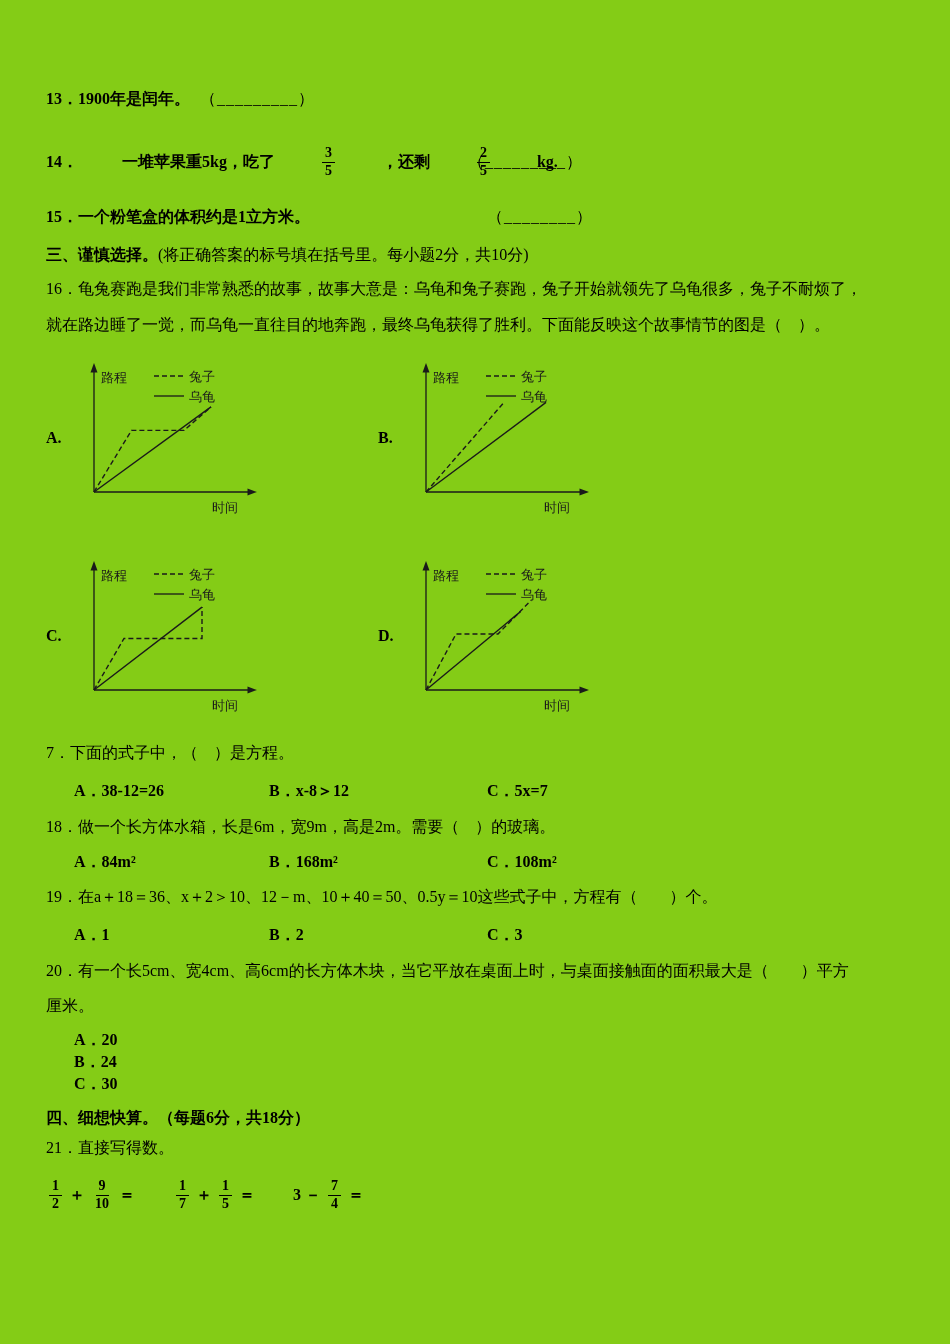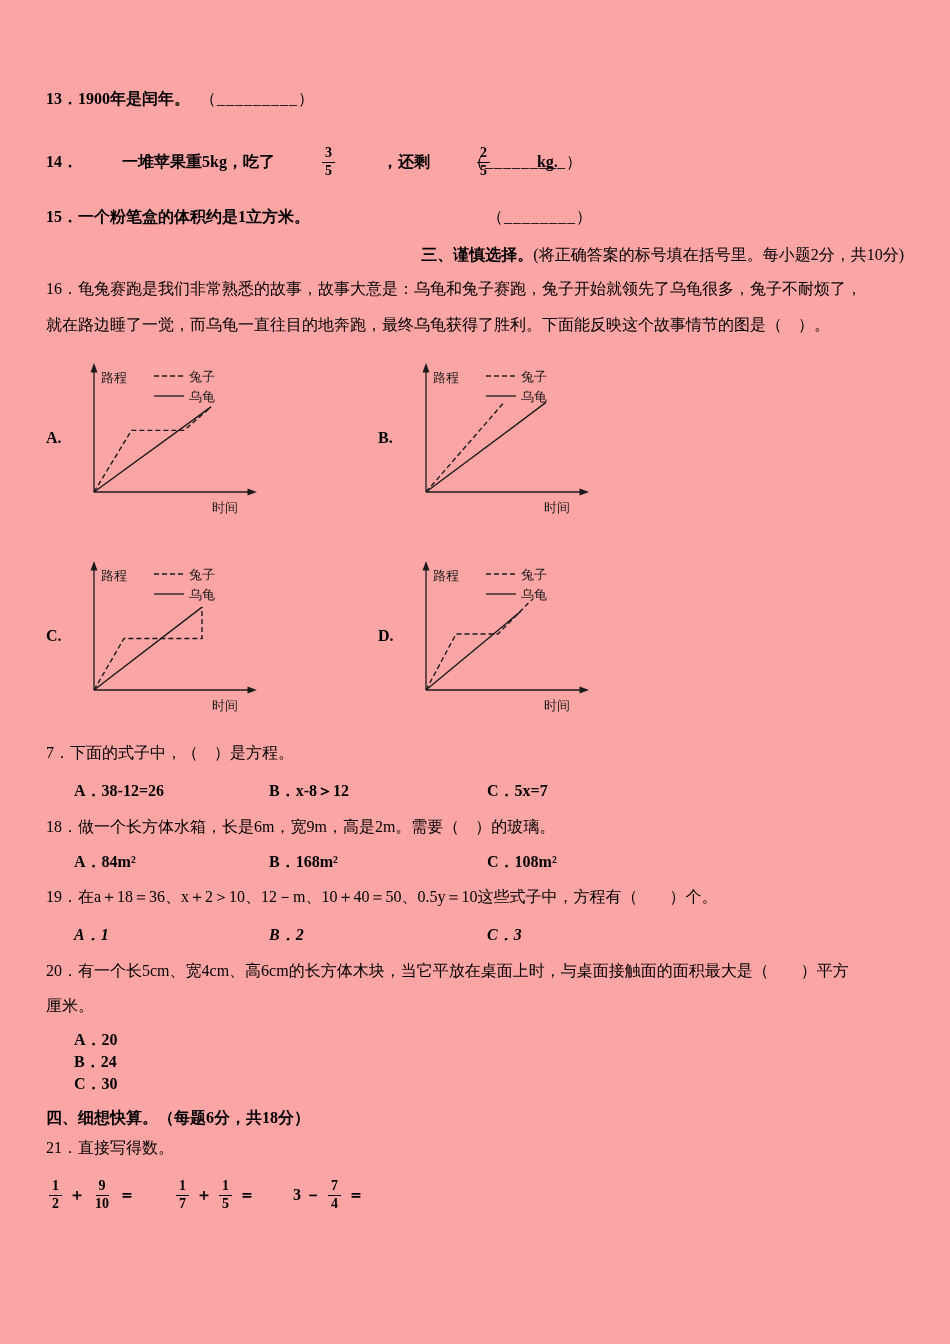--- a/index.html
+++ b/index.html
@@ -1,43 +1,43 @@
 <!DOCTYPE html>
 <html><head>
 <meta charset="utf-8">
 <style>
   html,body{margin:0;padding:0;background:#ffffff;}
   .page{
-    position:relative;width:950px;height:1344px;margin:0 auto;background:#fca5a5;
+    position:relative;width:950px;height:1344px;margin:0 auto;background:#84cc16;
     font-family:"Liberation Serif","DejaVu Serif",serif;
     font-size:16px;color:#000;box-sizing:border-box;
     padding:88px 46px 0 46px;overflow:hidden;
   }
   .line{line-height:22px;}
   .bold{font-weight:bold;}
   .blank{font-weight:normal;letter-spacing:1px;}
   .q13{margin-top:0;}
   .q13 .blank{margin-left:10px;}
   .q14{margin-top:26px;height:52px;display:flex;align-items:center;position:relative;gap:44px;}
   .q14 .blank{position:absolute;left:422px;top:50%;transform:translateY(-50%);}
   .q15{margin-top:18px;position:relative;}
   .q15 .blank{position:absolute;left:441px;top:0;}
-  .sec3{margin-top:16px;text-align:right;}
+  .sec3{margin-top:16px;}
   .q16l1{margin-top:12px;}
   .q16l2{margin-top:14px;}
   .graph-row{display:flex;}
   .grow1{margin-top:18px;}
   .grow2{margin-top:30px;}
   .graph-cell{display:flex;align-items:center;width:332px;}
   .graph-cell:last-child{width:auto;}
   .graph-label{width:30px;font-weight:bold;}
   .q17s{margin-top:22px;}
   .opts{margin-top:16px;display:flex;padding-left:28px;font-weight:bold;}
   .opts.o18{margin-top:13px;}
-  .opts.o19{font-style:italic;}
+  .opts.o19{}
   .opts.o20{margin-top:12px;flex-direction:column;}
   .opt1{width:195px;}
   .opt2{width:218px;}
   .q18s{margin-top:14px;}
   .q19s{margin-top:13px;}
   .q20l1{margin-top:14px;}
   .q20l2{margin-top:13px;}
   .sec4{margin-top:12px;}
   .q21s{margin-top:8px;}
   .exprs{margin-top:10px;display:flex;gap:38px;align-items:center;font-weight:bold;height:52px;}

